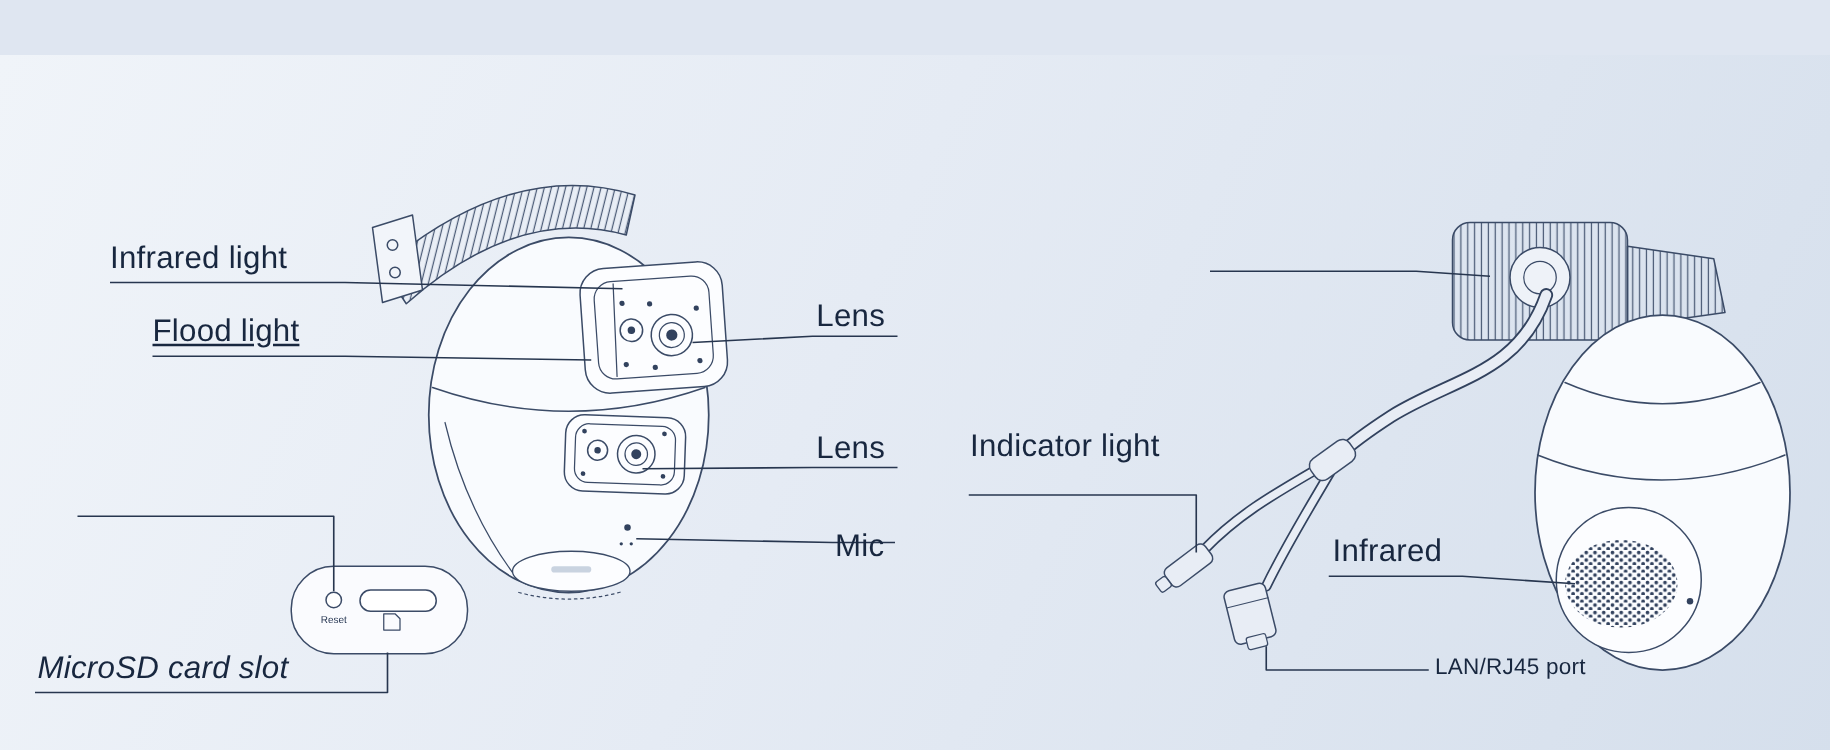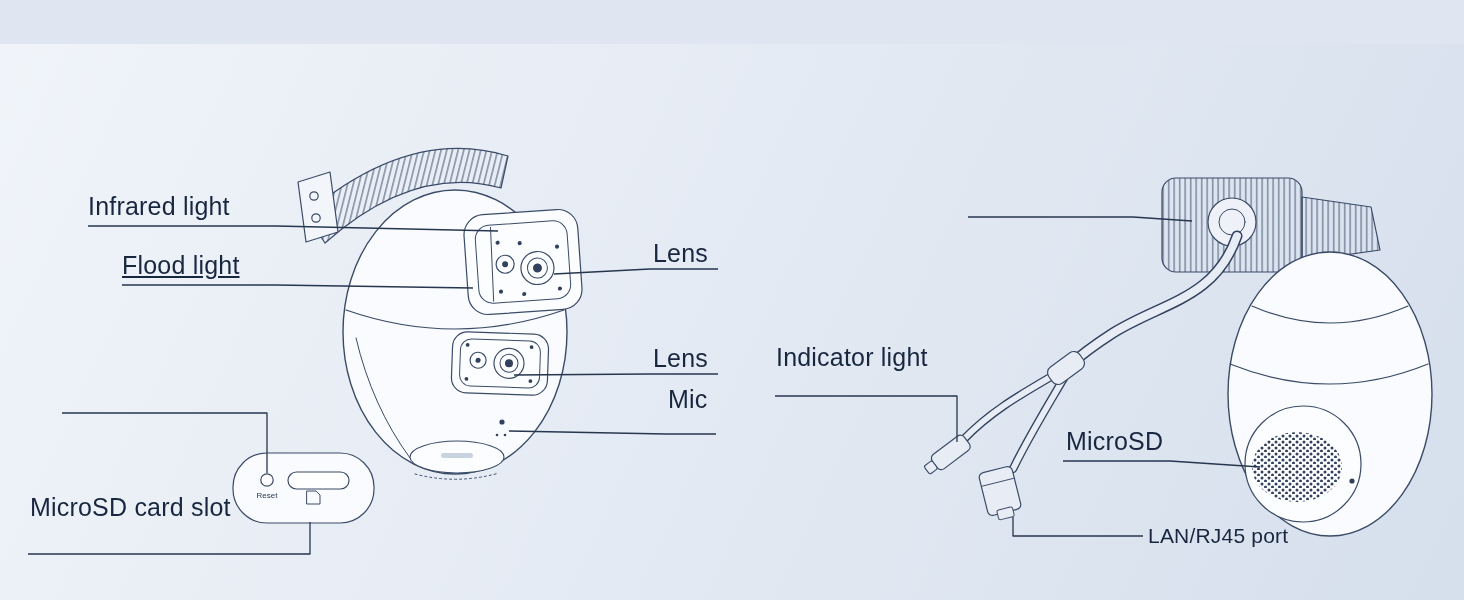--- a/index.html
+++ b/index.html
@@ -18,21 +18,21 @@
   }
   .art { position: absolute; inset: 0; }
   .label {
     position: absolute;
     color: #18273f;
     font-size: 25px;
     line-height: 1.1;
     white-space: nowrap;
     letter-spacing: .2px;
   }
-  .label.small { font-size: 21px; }
+  .label.small { font-size: 18px; }
   .caption {
     position: absolute;
     color: #2a3a55;
     font-size: 8px;
     width: 34px;
     text-align: center;
     white-space: nowrap;
   }
 </style>
 </head>
@@ -177,21 +177,21 @@
       <polyline points="775,352 957,352 957,398"></polyline>
       <polyline points="1063,417 1170,417 1260,423"></polyline>
       <polyline points="1143,492 1013,492 1013,473"></polyline>
     </g>
   </svg>
 
   <div class="label" style="left:88px;  top:149px;">Infrared light</div>
   <div class="label" style="left:122px; top:208px;text-decoration:underline;">Flood light</div>
   <div class="label" style="left:653px; top:196px;">Lens</div>
   <div class="label" style="left:653px; top:301px;">Lens</div>
-  <div class="label" style="left:668px; top:342px;">Mic</div>
-  <div class="label" style="left:30px;  top:450px;">MicroSD card slot</div>
+  <div class="label" style="left:668px; top:380px;">Mic</div>
+  <div class="label" style="left:30px;  top:477px;font-style:italic;">MicroSD card slot</div>
   <div class="caption" style="left:250px; top:447px;">Reset</div>
 
   <div class="label" style="left:776px;  top:300px;">Indicator light</div>
-  <div class="label" style="left:1066px; top:384px;">MicroSD</div>
+  <div class="label" style="left:1066px; top:384px;">Infrared</div>
   <div class="label small" style="left:1148px; top:480px;">LAN/RJ45 port</div>
 
 </div>
 
 </body></html>

